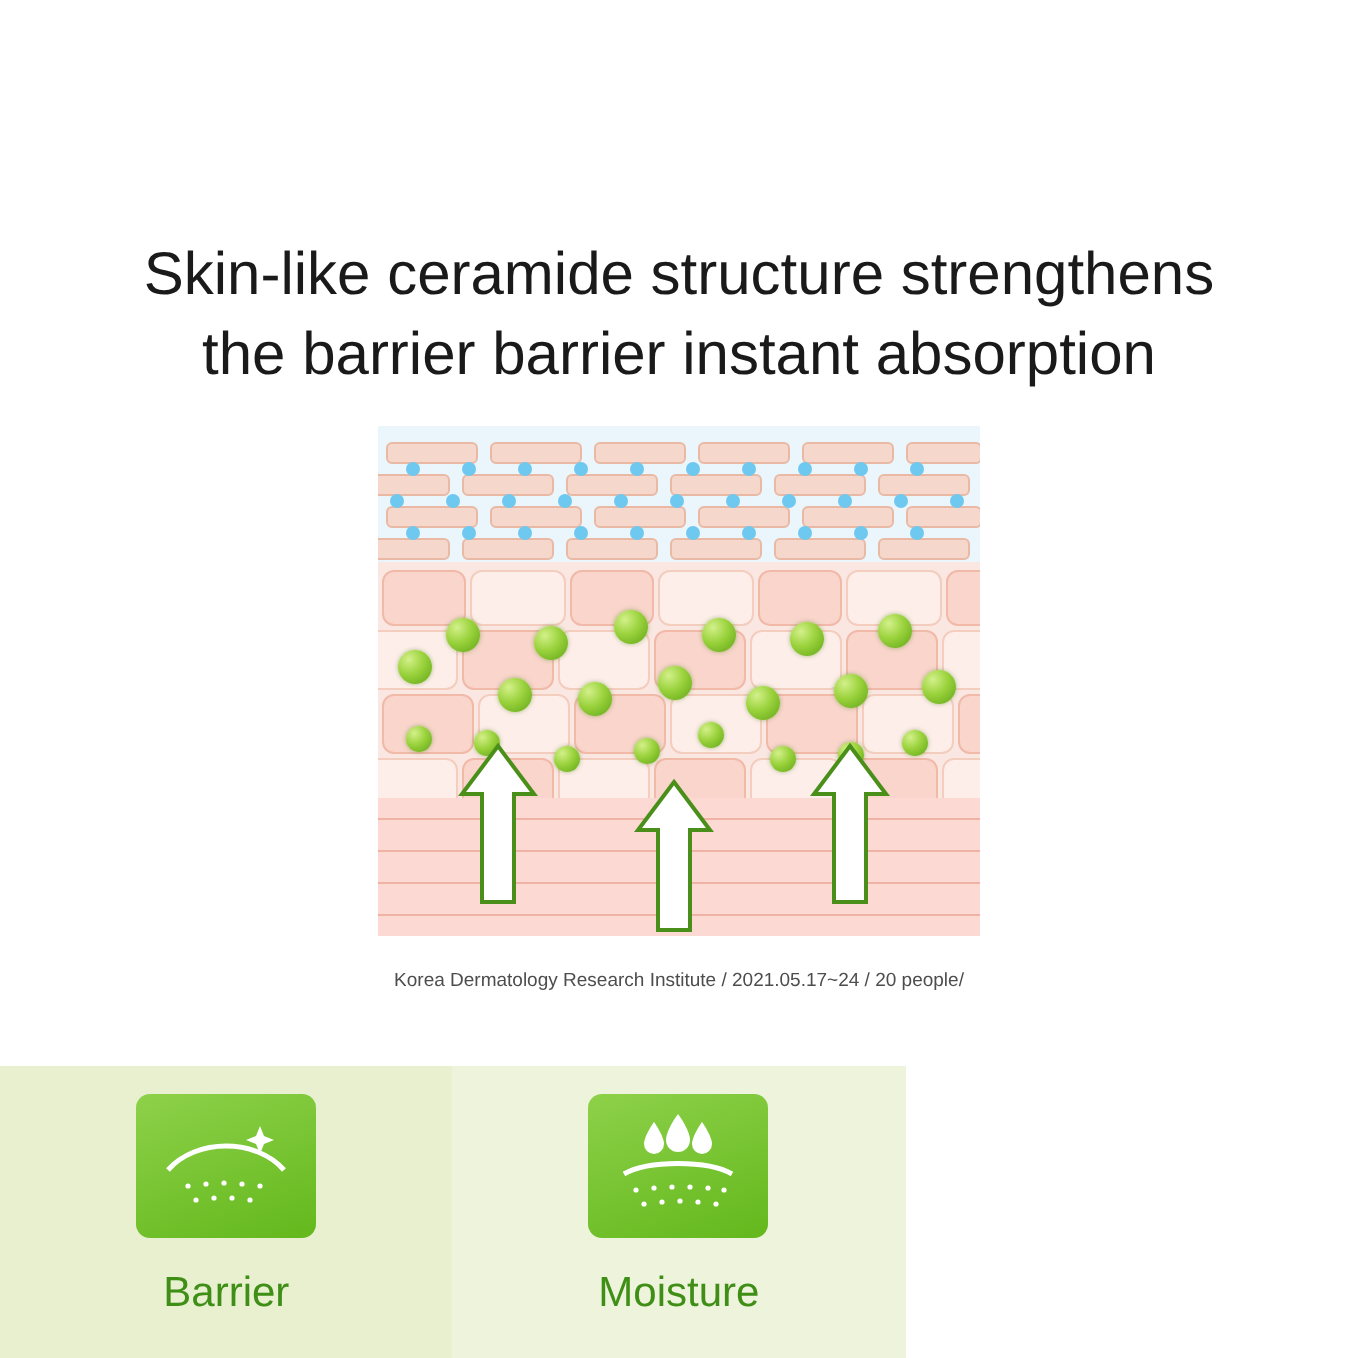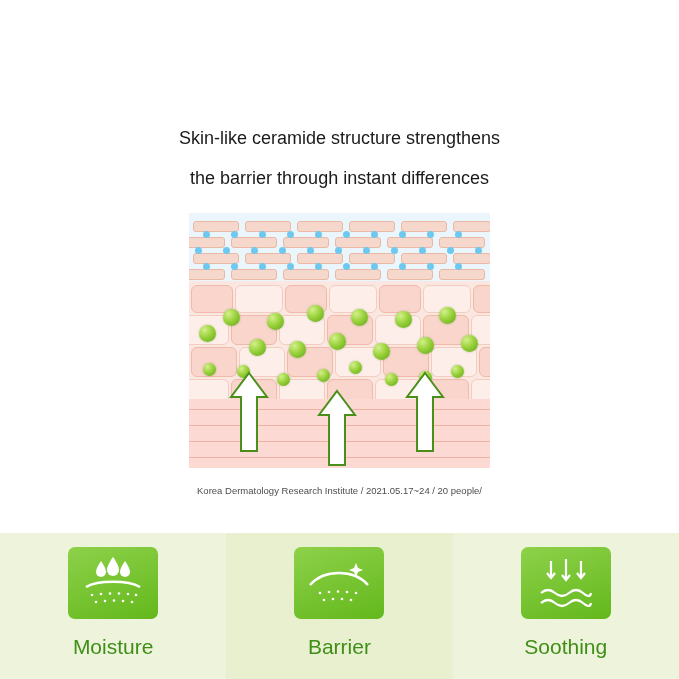--- a/index.html
+++ b/index.html
@@ -23,21 +23,21 @@
     font-weight:bold;
     letter-spacing:-0.5px;
     text-align:center;
   }
 
   
   .subtitle{
     position:absolute;left:0;top:118px;width:679px;
     text-align:center;
     color:#1a1a1a;
-    font-size:18px;
+    font-size:30px;
     line-height:40px;
     font-weight:400;
   }
   .subtitle .l2{display:block;}
 
   
   .illus-wrap{
     position:absolute;left:189px;top:213px;width:301px;height:255px;
     background:#f7eeea;
     overflow:hidden;
@@ -87,21 +87,21 @@
   }
 </style>
 </head>
 <body>
 
 <div class="page">
 
 
   <div class="subtitle">
     <span>Skin-like ceramide structure strengthens</span>
-    <span class="l2">the barrier through instant differences</span>
+    <span class="l2">the barrier barrier instant absorption</span>
   </div>
 
   <div class="illus-wrap">
 
     <div class="sk-top"></div>
 
     <div class="brick" style="left:4px;top:8px;width:44px;"></div>
     <div class="brick" style="left:56px;top:8px;width:44px;"></div>
     <div class="brick" style="left:108px;top:8px;width:44px;"></div>
     <div class="brick" style="left:160px;top:8px;width:44px;"></div>
@@ -233,20 +233,41 @@
     <svg class="arrow-svg" style="left:216px;top:158px;" width="40" height="82" viewBox="0 0 40 82">
       <polygon points="20,2 38,26 28,26 28,80 12,80 12,26 2,26" fill="#ffffff" stroke="#4a8f1a" stroke-width="2"></polygon>
     </svg>
   </div>
 
   <div class="caption">
     <div>Korea Dermatology Research Institute / 2021.05.17~24 / 20 people/</div>
   </div>
 
   <div class="panels">
+
+    <div class="panel p2">
+      <div class="icon-box">
+        <svg width="90" height="72" viewBox="0 0 90 72">
+          <path d="M16 38 C30 22 60 22 74 38" stroke="#ffffff" stroke-width="2.5" fill="none"></path>
+          <path d="M62 16 l2 5 5 2 -5 2 -2 5 -2 -5 -5 -2 5 -2z" fill="#ffffff"></path>
+          <g fill="#ffffff">
+            <circle cx="26" cy="46" r="1.3"></circle>
+              <circle cx="35" cy="45" r="1.3"></circle>
+              <circle cx="44" cy="44.5" r="1.3"></circle>
+            <circle cx="53" cy="45" r="1.3"></circle>
+              <circle cx="62" cy="46" r="1.3"></circle>
+            <circle cx="30" cy="53" r="1.3"></circle>
+              <circle cx="39" cy="52" r="1.3"></circle>
+              <circle cx="48" cy="52" r="1.3"></circle>
+            <circle cx="57" cy="53" r="1.3"></circle>
+          </g>
+        </svg>
+      </div>
+      <div class="panel-label">Barrier</div>
+    </div>
 
     <div class="panel p1">
       <div class="icon-box">
         <svg width="90" height="72" viewBox="0 0 90 72">
           <path d="M33 14 C33 14 28 21 28 25 a5 5 0 0 0 10 0 C38 21 33 14 33 14z" fill="#ffffff"></path>
           <path d="M45 10 C45 10 39 18 39 23 a6 6 0 0 0 12 0 C51 18 45 10 45 10z" fill="#ffffff"></path>
           <path d="M57 14 C57 14 52 21 52 25 a5 5 0 0 0 10 0 C62 21 57 14 57 14z" fill="#ffffff"></path>
           <path d="M18 40 C30 33 60 33 72 40" stroke="#ffffff" stroke-width="2.5" fill="none"></path>
           <g fill="#ffffff">
             <circle cx="24" cy="48" r="1.3"></circle>
@@ -259,53 +280,15 @@
               <circle cx="37" cy="54" r="1.3"></circle>
               <circle cx="46" cy="53.5" r="1.3"></circle>
             <circle cx="55" cy="54" r="1.3"></circle>
               <circle cx="64" cy="55" r="1.3"></circle>
           </g>
         </svg>
       </div>
       <div class="panel-label">Moisture</div>
     </div>
 
-    <div class="panel p2">
-      <div class="icon-box">
-        <svg width="90" height="72" viewBox="0 0 90 72">
-          <path d="M16 38 C30 22 60 22 74 38" stroke="#ffffff" stroke-width="2.5" fill="none"></path>
-          <path d="M62 16 l2 5 5 2 -5 2 -2 5 -2 -5 -5 -2 5 -2z" fill="#ffffff"></path>
-          <g fill="#ffffff">
-            <circle cx="26" cy="46" r="1.3"></circle>
-              <circle cx="35" cy="45" r="1.3"></circle>
-              <circle cx="44" cy="44.5" r="1.3"></circle>
-            <circle cx="53" cy="45" r="1.3"></circle>
-              <circle cx="62" cy="46" r="1.3"></circle>
-            <circle cx="30" cy="53" r="1.3"></circle>
-              <circle cx="39" cy="52" r="1.3"></circle>
-              <circle cx="48" cy="52" r="1.3"></circle>
-            <circle cx="57" cy="53" r="1.3"></circle>
-          </g>
-        </svg>
-      </div>
-      <div class="panel-label">Barrier</div>
-    </div>
-
-    <div class="panel p3">
-      <div class="icon-box">
-        <svg width="90" height="72" viewBox="0 0 90 72">
-          <g stroke="#ffffff" stroke-width="2.2" fill="none">
-            <line x1="30" y1="14" x2="30" y2="30"></line>
-              <polyline points="26,26 30,31 34,26"></polyline>
-            <line x1="45" y1="12" x2="45" y2="32"></line>
-              <polyline points="41,28 45,33 49,28"></polyline>
-            <line x1="60" y1="14" x2="60" y2="30"></line>
-              <polyline points="56,26 60,31 64,26"></polyline>
-            <path d="M20 46 q7 -6 14 0 t14 0 t14 0 t8 0"></path>
-            <path d="M20 56 q7 -6 14 0 t14 0 t14 0 t8 0"></path>
-          </g>
-        </svg>
-      </div>
-      <div class="panel-label">Soothing</div>
-    </div>
   </div>
 
 </div>
 
 </body></html>

